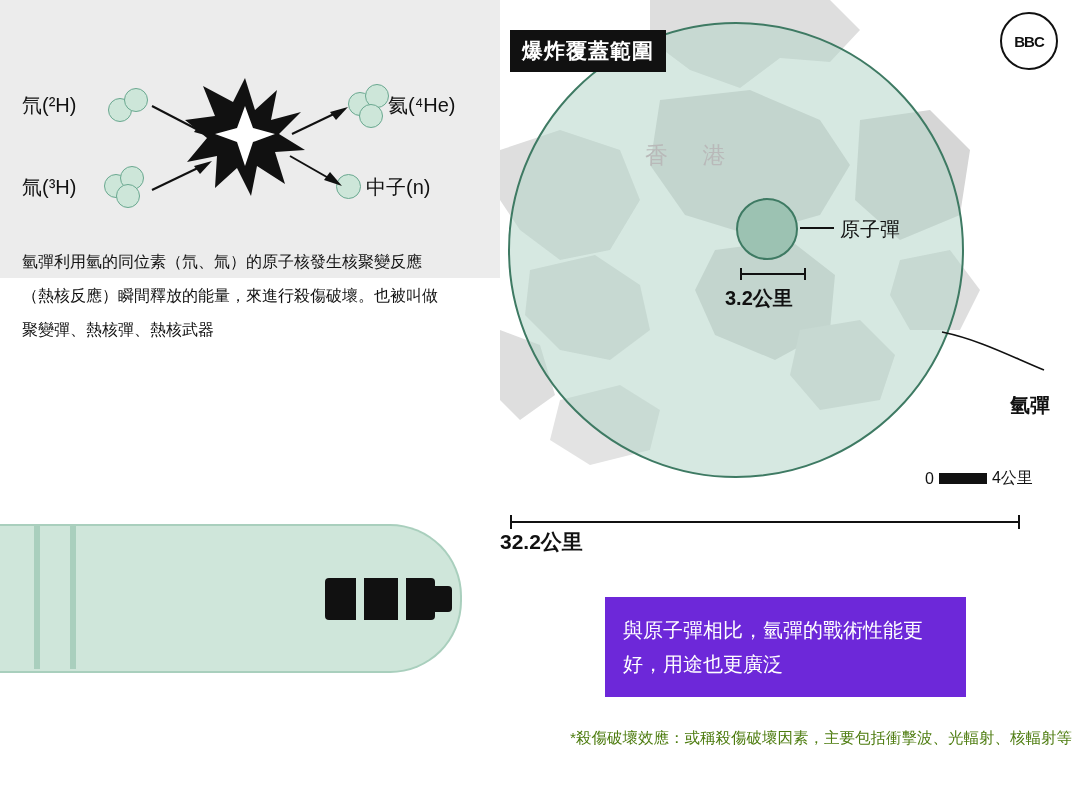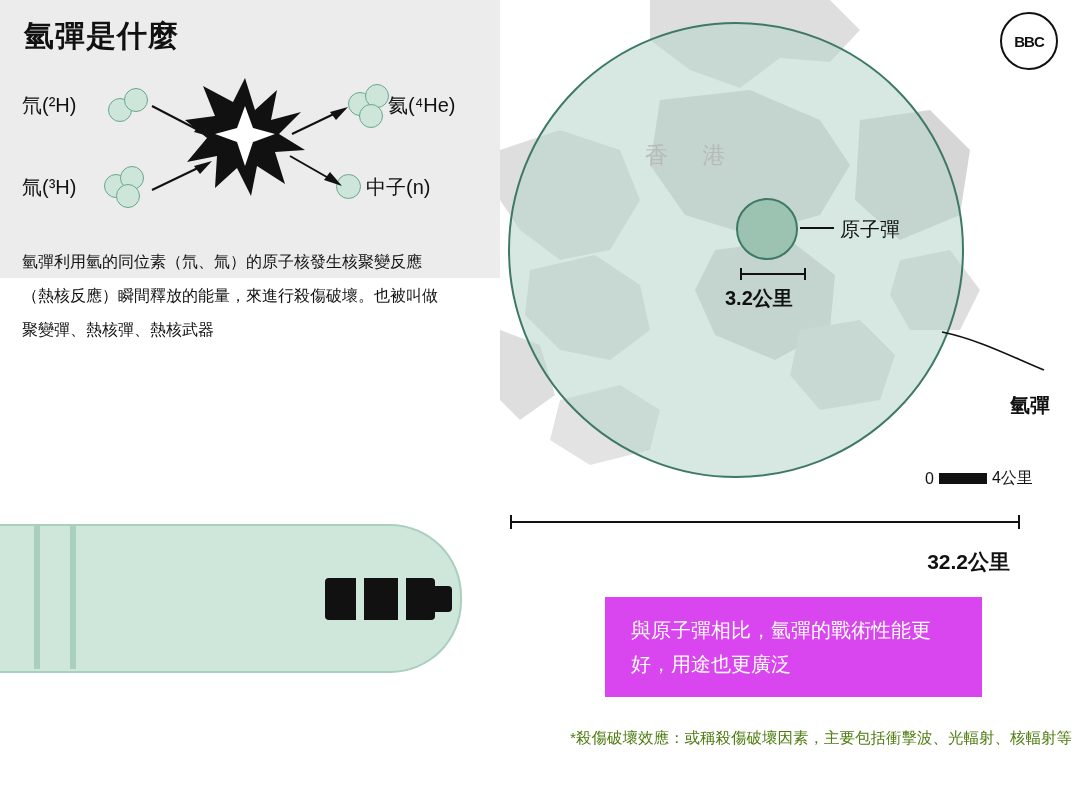--- a/index.html
+++ b/index.html
@@ -82,27 +82,27 @@
   }
   .callout-line{position:absolute;background:#111;height:1.5px;}
   .callout-text{position:absolute;font-size:20px;color:#111;white-space:nowrap;}
   .bold-label{position:absolute;font-size:20px;font-weight:bold;color:#111;white-space:nowrap;}
   .scale-wrap{position:absolute;left:425px;top:468px;font-size:16px;color:#111;display:flex;align-items:center;gap:5px;}
   .scale-bar{display:inline-block;width:46px;height:9px;background:#111;border:1px solid #111;}
 
   .width-line{position:absolute;left:10px;top:515px;width:510px;height:14px;}
   .wl{position:absolute;top:6px;left:0;width:510px;height:1.5px;background:#111;}
   .wtick{position:absolute;top:0;width:1.5px;height:14px;background:#111;}
-  .width-label{position:absolute;left:0;top:548px;width:510px;text-align:right;font-size:21px;font-weight:bold;}
+  .width-label{position:absolute;left:0;top:528px;width:510px;text-align:left;font-size:21px;font-weight:bold;}
 
   .km32-tick-l{left:0;} .km32-tick-r{left:508px;}
 
   .quote-box{
     position:absolute;left:605px;top:597px;width:325px;
-    background:#d946ef;color:#fff;padding:16px 26px;
+    background:#6d28d9;color:#fff;padding:16px 18px;
     font-size:20px;line-height:34px;
   }
   .foot{
     position:absolute;right:8px;font-size:15.5px;color:#4d7c0f;text-align:right;white-space:nowrap;
   }
   #foot1{top:728px;}
   #foot2{top:754px;}
 
   .logo{
     position:absolute;left:1000px;top:12px;width:54px;height:54px;border-radius:50%;
@@ -114,21 +114,20 @@
   .ms-line{position:absolute;top:5px;left:0;width:66px;height:1.5px;background:#111;}
   .ms-t{position:absolute;top:0;width:1.5px;height:12px;background:#111;}
 </style>
 </head>
 <body>
 
 <div class="root">
 
   <div class="left-bg"></div>
 
-  <div class="title">氫彈是什麼</div>
 
   <div class="fusion">
     <div class="lbl" style="left:22px;top:14px;">氘(²H)</div>
     <div class="lbl" style="left:22px;top:96px;">氚(³H)</div>
     <div class="lbl" style="left:388px;top:14px;">氦(⁴He)</div>
     <div class="lbl" style="left:366px;top:96px;">中子(n)</div>
 
     <div class="atom" style="left:108px;top:10px;width:46px;height:40px;">
       <div class="ball" style="left:0;top:10px;width:22px;height:22px;"></div>
       <div class="ball" style="left:16px;top:0px;width:22px;height:22px;"></div>
@@ -224,20 +223,21 @@
       <div class="bold-label" style="left:510px;top:392px;">氫彈</div>
 
       
       <div class="scale-wrap">
         <span>0</span>
         <span class="scale-bar"></span>
         <span>4公里</span>
       </div>
     </div>
 
+    <div class="banner">爆炸覆蓋範圍</div>
 
     <div class="width-line">
       <div class="wl"></div>
       <div class="wtick km32-tick-l"></div>
       <div class="wtick km32-tick-r"></div>
     </div>
     <div class="width-label">32.2公里</div>
   </div>
 
   <div class="quote-box">與原子彈相比，氫彈的戰術性能更好，用途也更廣泛</div>

